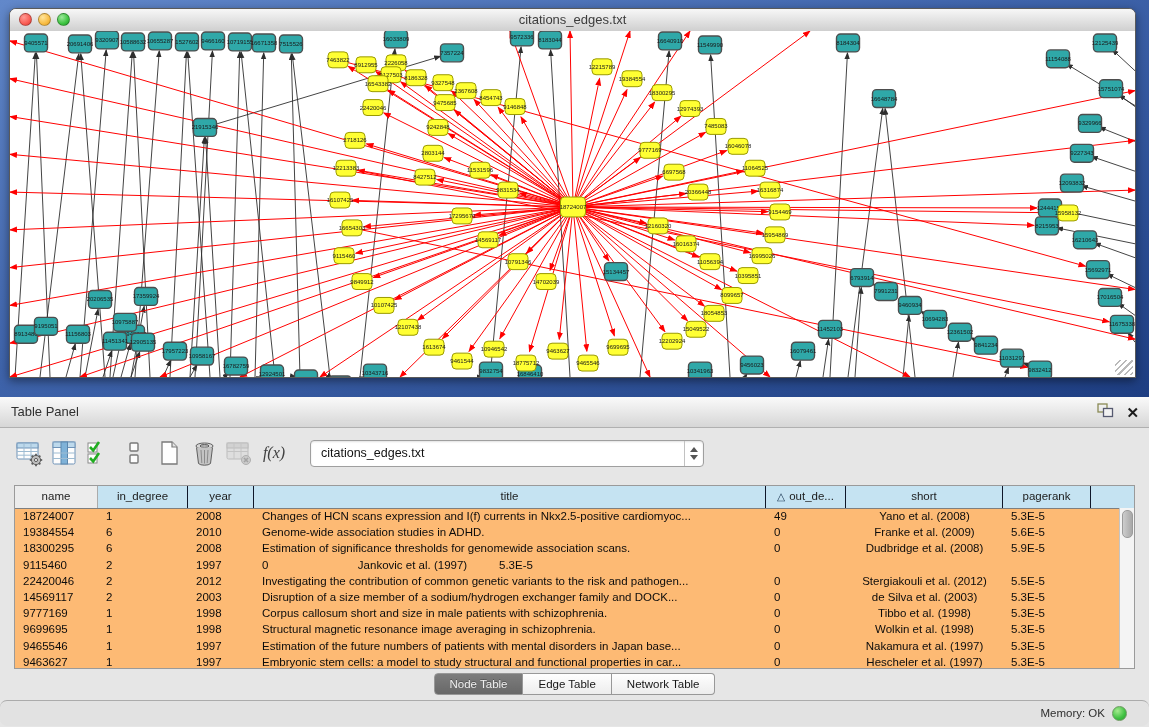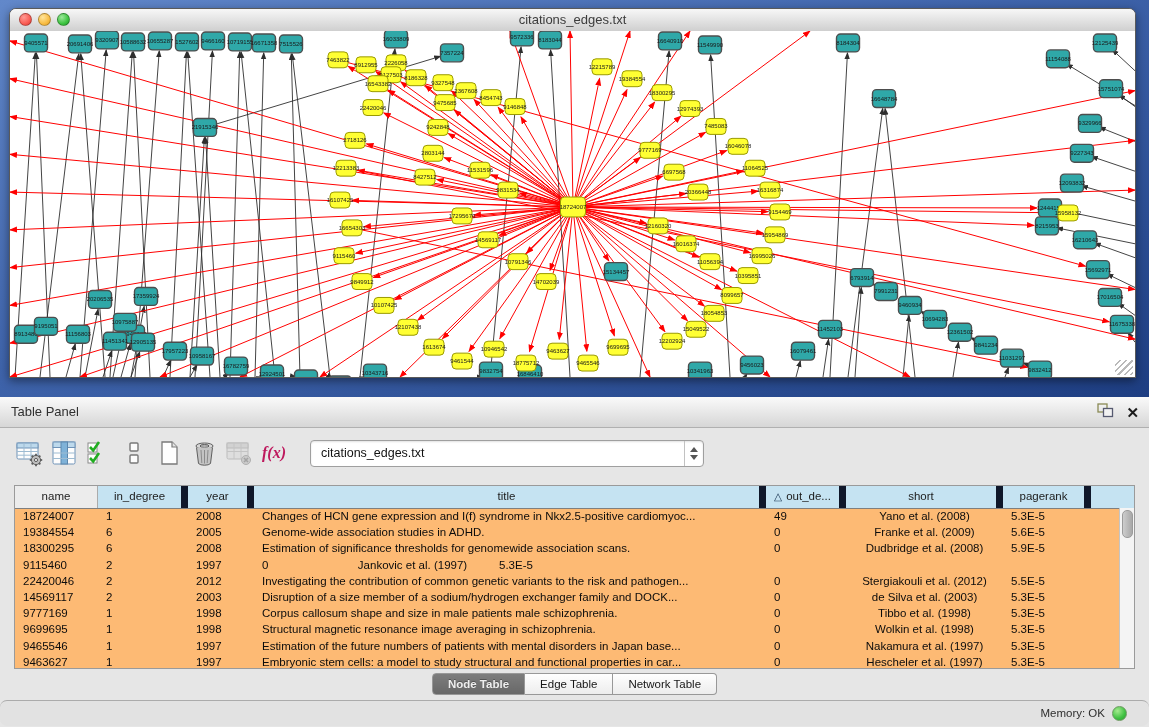--- a/index.html
+++ b/index.html
@@ -28,52 +28,52 @@
   
   .table-panel{position:absolute;top:397px;left:0;width:1149px;height:303px;background:#e6e6e6;}
   .panel-header{position:absolute;top:0;left:0;right:0;height:30px;
     background:linear-gradient(#fafafa,#d6d6d6);border-bottom:1px solid #b0b0b0;}
   .panel-title{position:absolute;left:11px;top:7px;font-size:13px;color:#303030;}
   .panel-hdr-icons{position:absolute;right:10px;top:6px;display:flex;align-items:center;gap:12px;}
   .close-x{font-size:15px;font-weight:700;color:#1a1a1a;line-height:16px;cursor:default;}
 
   .toolbar{position:absolute;top:38px;left:14px;height:36px;display:flex;align-items:center;gap:5px;}
   .tbtn{width:30px;height:30px;display:flex;align-items:center;justify-content:center;background:transparent;border:none;padding:0;}
-  .fx{font-family:"Liberation Serif",serif;font-style:italic;font-size:16px;color:#be185d;font-weight:700;}
+  .fx{font-family:"Liberation Serif",serif;font-style:italic;font-size:16px;color:#404040;font-weight:400;}
   .combo{position:relative;margin-left:16px;width:392px;height:25px;background:#fff;border:1px solid #9f9f9f;
     border-radius:4px;box-shadow:inset 0 1px 2px rgba(0,0,0,.12);display:flex;align-items:center;}
   .combo-text{flex:1;padding-left:10px;font-size:12.5px;color:#111;}
   .combo-step{width:18px;height:100%;border-left:1px solid #c2c2c2;display:flex;flex-direction:column;align-items:center;justify-content:center;gap:3px;}
   .arr-up{width:0;height:0;border-left:4px solid transparent;border-right:4px solid transparent;border-bottom:5px solid #555;}
   .arr-dn{width:0;height:0;border-left:4px solid transparent;border-right:4px solid transparent;border-top:5px solid #555;}
 
   .table-wrap{position:absolute;top:88px;left:14px;width:1121px;height:184px;background:#fdba74;
     border:1px solid #9a9a9a;box-sizing:border-box;}
   .thead{display:flex;height:22px;border-bottom:1px solid #7f7f7f;background:#c5e3f2;}
   .th{box-sizing:border-box;height:22px;line-height:21px;text-align:center;font-size:11.5px;color:#1c1c1c;
-    border-right:7px solid #0f172a;background:#c5e3f2;white-space:nowrap;overflow:hidden;}
+    border-right:1px solid #0f172a;background:#c5e3f2;white-space:nowrap;overflow:hidden;}
   .th.c0{background:#ececec;border-right:1px solid #ababab;}
   .sortg{color:#16324f;margin-right:4px;font-size:10.5px;}
   .c0{width:83px;}.c1{width:90px;}.c2{width:66px;}.c3{width:512px;}.c4{width:80px;}.c5{width:157px;}.c6{width:88px;}
   .th.cf{flex:1;border-right:none;background:#c5e3f2;}
   .tbody{position:absolute;top:22px;left:0;right:15px;bottom:0;overflow:hidden;}
   .tr{display:flex;height:16.2px;}
   .td{box-sizing:border-box;font-size:11.5px;color:#0c0c0c;line-height:16.2px;padding-left:8px;
       white-space:nowrap;overflow:hidden;}
   .td.c5{text-align:center;padding-left:0;}
   .vscroll{position:absolute;top:22px;right:0;bottom:0;width:15px;background:#f4f4f4;border-left:1px solid #c4c4c4;box-sizing:border-box;}
   .vthumb{position:absolute;top:2px;left:2px;width:9px;height:26px;border-radius:5px;
       background:linear-gradient(90deg,#cdcdcd,#a8a8a8);border:1px solid #9b9b9b;}
 
   .tabs{position:absolute;top:276px;left:0;right:0;display:flex;justify-content:center;}
   .tab{height:22px;line-height:21px;padding:0 15px;font-size:11.5px;color:#161616;
     background:linear-gradient(#fefefe,#ededed);border:1px solid #989898;border-left:none;box-sizing:border-box;}
   .tab:first-child{border-left:1px solid #989898;border-radius:4px 0 0 4px;}
   .tab:last-child{border-radius:0 4px 4px 0;}
-  .tab.active{background:linear-gradient(#7d7d7d,#686868);color:#efefef;text-shadow:0 -1px 0 rgba(0,0,0,.3);font-weight:bold;}
+  .tab.active{background:linear-gradient(#7d7d7d,#686868);color:#efefef;text-shadow:0 -1px 0 rgba(0,0,0,.3);}
 
   .statusbar{position:absolute;top:700px;left:0;width:1149px;height:26px;background:#e2e2e2;border-top:1px solid #ababab;box-sizing:border-box;border-radius:7px;}
   .mem-label{position:absolute;right:44px;top:6px;font-size:11.5px;color:#2e2e2e;}
   .mem-dot{position:absolute;right:22px;top:5px;width:15px;height:15px;border-radius:50%;
     background:radial-gradient(circle at 35% 30%,#a5eb8f,#3fc142 60%,#2a9a33);border:1px solid #6b9a60;box-sizing:border-box;}
 </style>
 </head>
 <body>
 
 <div class="screen">
@@ -620,29 +620,29 @@
           <div class="th c4"><span class="sortg">△</span>out_de...</div>
           <div class="th c5">short</div>
           <div class="th c6">pagerank</div>
           <div class="th cf"></div>
         </div>
       <div class="tbody" id="tbody">
           <div class="tr">
             <div class="td c0">18724007</div>
             <div class="td c1">1</div>
             <div class="td c2">2008</div>
-            <div class="td c3">Changes of HCN gene expression and I(f) syndrome in Nkx2.5-positive cardiomyoc...</div>
+            <div class="td c3">Changes of HCN scans expression and I(f) currents in Nkx2.5-positive cardiomyoc...</div>
             <div class="td c4">49</div>
             <div class="td c5">Yano et al. (2008)</div>
             <div class="td c6">5.3E-5</div>
           </div>
           <div class="tr">
             <div class="td c0">19384554</div>
             <div class="td c1">6</div>
-            <div class="td c2">2005</div>
+            <div class="td c2">2010</div>
             <div class="td c3">Genome-wide association studies in ADHD.</div>
             <div class="td c4">0</div>
             <div class="td c5">Franke et al. (2009)</div>
             <div class="td c6">5.6E-5</div>
           </div>
           <div class="tr">
             <div class="td c0">18300295</div>
             <div class="td c1">6</div>
             <div class="td c2">2008</div>
             <div class="td c3">Estimation of significance thresholds for genomewide association scans.</div>
@@ -673,21 +673,21 @@
             <div class="td c2">2003</div>
             <div class="td c3">Disruption of a size member of a sodium/hydrogen exchanger family and DOCK...</div>
             <div class="td c4">0</div>
             <div class="td c5">de Silva et al. (2003)</div>
             <div class="td c6">5.3E-5</div>
           </div>
           <div class="tr">
             <div class="td c0">9777169</div>
             <div class="td c1">1</div>
             <div class="td c2">1998</div>
-            <div class="td c3">Corpus callosum shape and size in male patients male schizophrenia.</div>
+            <div class="td c3">Corpus callosum short and size in male patients with schizophrenia.</div>
             <div class="td c4">0</div>
             <div class="td c5">Tibbo et al. (1998)</div>
             <div class="td c6">5.3E-5</div>
           </div>
           <div class="tr">
             <div class="td c0">9699695</div>
             <div class="td c1">1</div>
             <div class="td c2">1998</div>
             <div class="td c3">Structural magnetic resonance image averaging in schizophrenia.</div>
             <div class="td c4">0</div>

